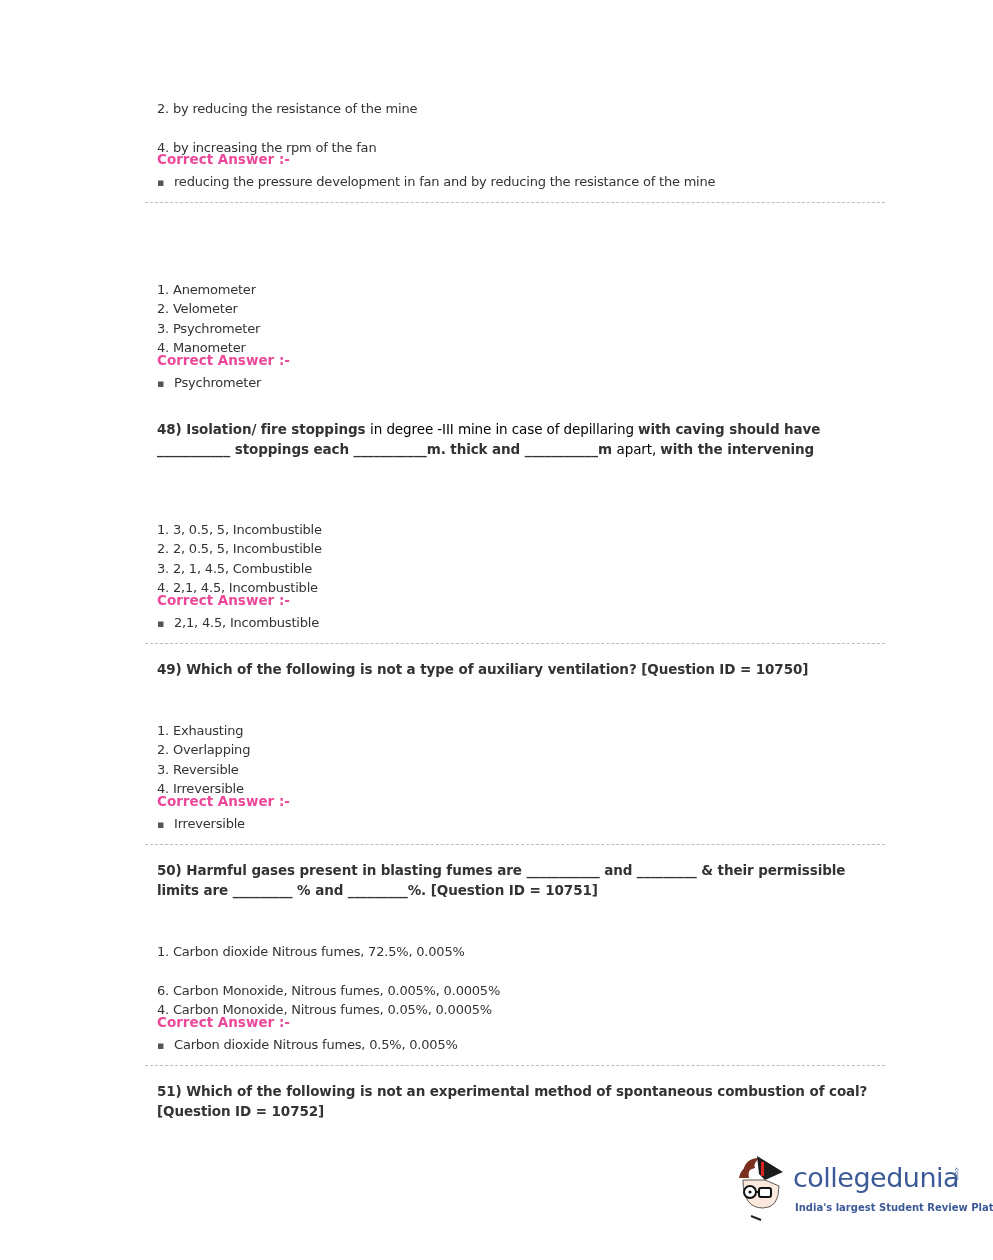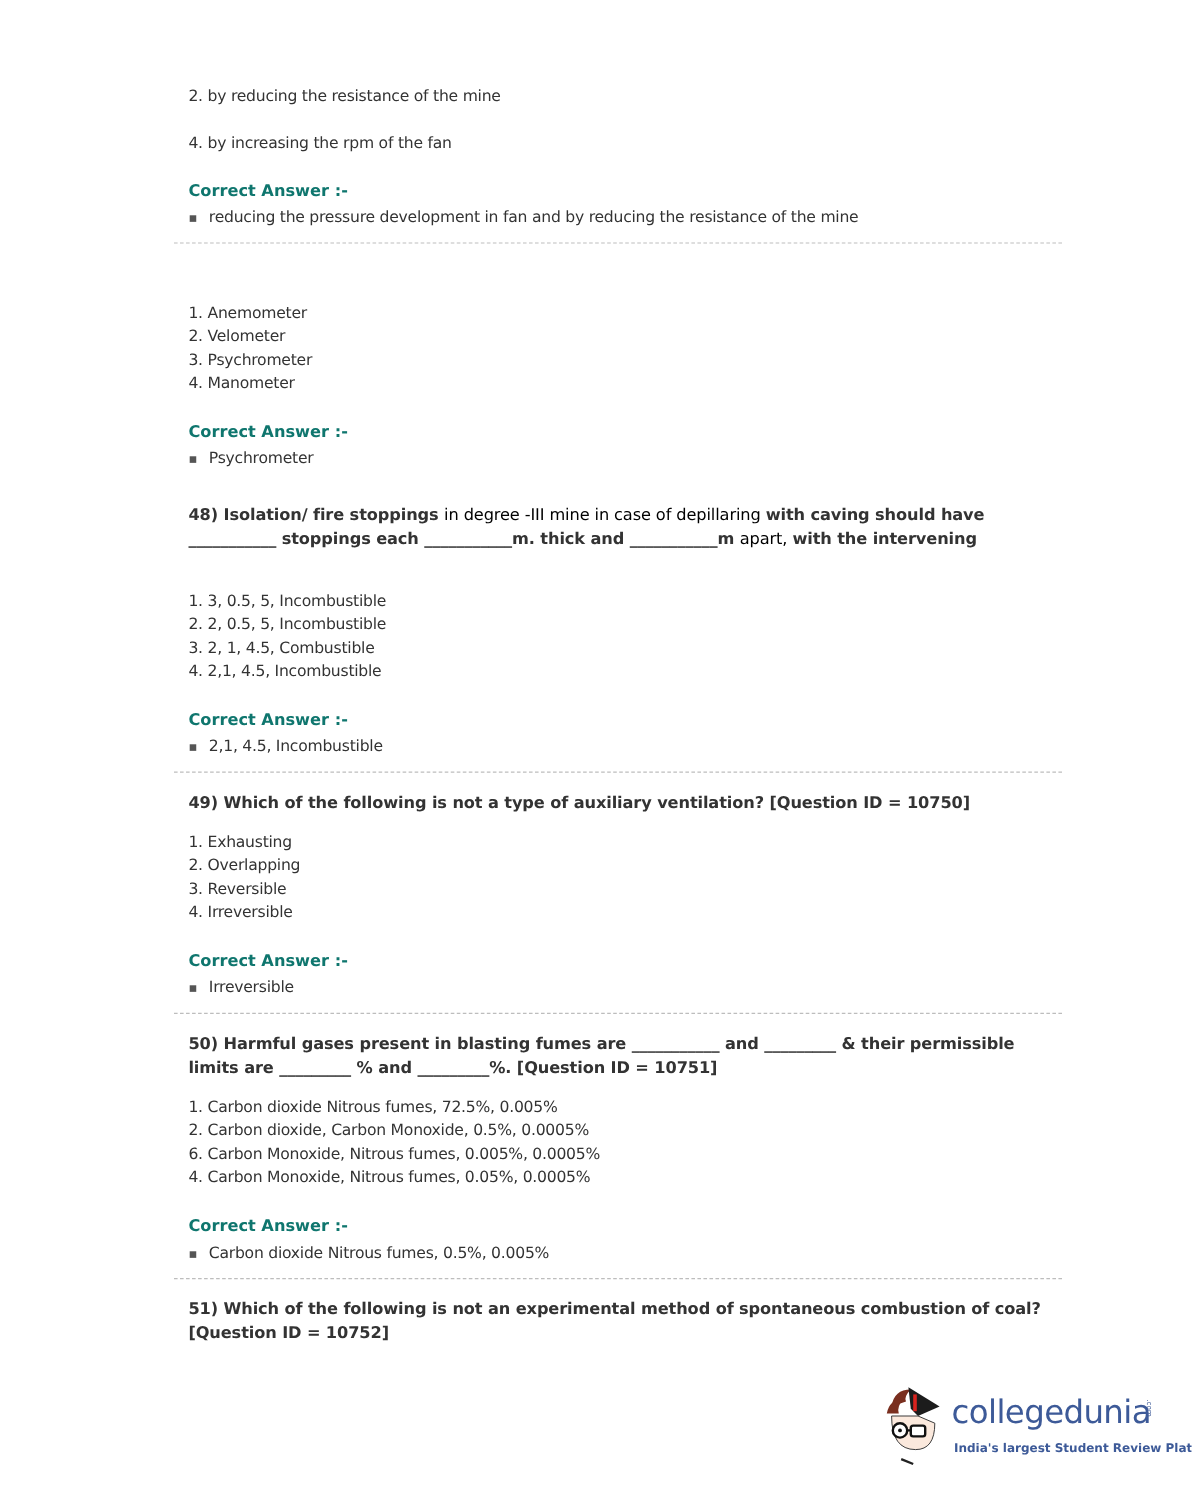--- a/index.html
+++ b/index.html
@@ -1,20 +1,20 @@
 <!DOCTYPE html>
 <html><head>
 <meta charset="utf-8">
 <style>
   html, body { margin: 0; padding: 0; background: #ffffff; }
   body { width: 993px; height: 1260px; position: relative; overflow: hidden;
          font-family: "DejaVu Sans", "Liberation Sans", sans-serif; color: #333; }
   .page { position: absolute; left: 0; top: 0; width: 993px; height: 1260px; }
-  .opt { position: absolute; left: 157px; font-size: 13px; color: #333; letter-spacing: -0.2px; white-space: nowrap; }
-  .ca-label { position: absolute; left: 157px; font-size: 13.5px; font-weight: bold; color: #0f766e; white-space: nowrap; }
+  .opt { position: absolute; left: 157px; font-size: 13px; color: #333; letter-spacing: -0.2px; white-space: nowrap; margin-top: 28px; }
+  .ca-label { position: absolute; left: 157px; font-size: 13.5px; font-weight: bold; color: #ec4899; white-space: nowrap; }
   .ca-item { position: absolute; left: 157px; font-size: 13px; color: #333; white-space: nowrap; letter-spacing: -0.2px; }
   .ca-item .bullet { display: inline-block; width: 17px; font-size: 11px; color: #555; }
   .q { position: absolute; left: 157px; font-size: 13.5px; font-weight: bold; color: #333; white-space: nowrap; letter-spacing: -0.1px; }
   .q .light { font-weight: normal; color: #000000; }
   .divider { position: absolute; left: 145px; width: 740px; height: 0; border-top: 1px dashed #bdbdbd; }
   .logo { position: absolute; left: 735px; top: 1152px; width: 230px; height: 75px; }
   .logo-word { position: absolute; left: 58px; top: 10px; font-size: 27px; color: #3d5a98; font-family: "DejaVu Sans", sans-serif; letter-spacing: -0.5px; }
   .logo-com { position: absolute; left: 219px; top: 14px; font-size: 6px; color: #3d5a98; writing-mode: vertical-rl; }
   .logo-tag { position: absolute; left: 60px; top: 50px; font-size: 10px; font-weight: bold; color: #3d5a98; white-space: nowrap; }
 </style>
@@ -51,21 +51,20 @@
   <div class="opt" style="top:714px">2. Overlapping</div>
   <div class="opt" style="top:734px">3. Reversible</div>
   <div class="opt" style="top:753px">4. Irreversible</div>
   <div class="ca-label" style="top:793px">Correct Answer :-</div>
   <div class="ca-item" style="top:816px"><span class="bullet">▪</span><span>Irreversible</span></div>
   <div class="divider" style="top:844px"></div>
 
   <div class="q" style="top:862px">50)  Harmful gases present in blasting fumes are ___________ and _________ &amp; their permissible</div>
   <div class="q" style="top:882px">limits are _________ % and _________%. [Question ID = 10751]</div>
   <div class="opt" style="top:916px">1. Carbon dioxide Nitrous fumes, 72.5%, 0.005%</div>
-  <div class="opt" style="top:935px">2. Carbon dioxide, Carbon Monoxide, 0.5%, 0.0005%</div>
   <div class="opt" style="top:955px">6. Carbon Monoxide, Nitrous fumes, 0.005%, 0.0005%</div>
   <div class="opt" style="top:974px">4. Carbon Monoxide, Nitrous fumes, 0.05%, 0.0005%</div>
   <div class="ca-label" style="top:1014px">Correct Answer :-</div>
   <div class="ca-item" style="top:1037px"><span class="bullet">▪</span><span>Carbon dioxide Nitrous fumes, 0.5%, 0.005%</span></div>
   <div class="divider" style="top:1065px"></div>
 
   <div class="q" style="top:1083px">51)  Which of the following is not an experimental method of spontaneous combustion of coal?</div>
   <div class="q" style="top:1103px">[Question ID = 10752]</div>
 
   <div class="logo">

